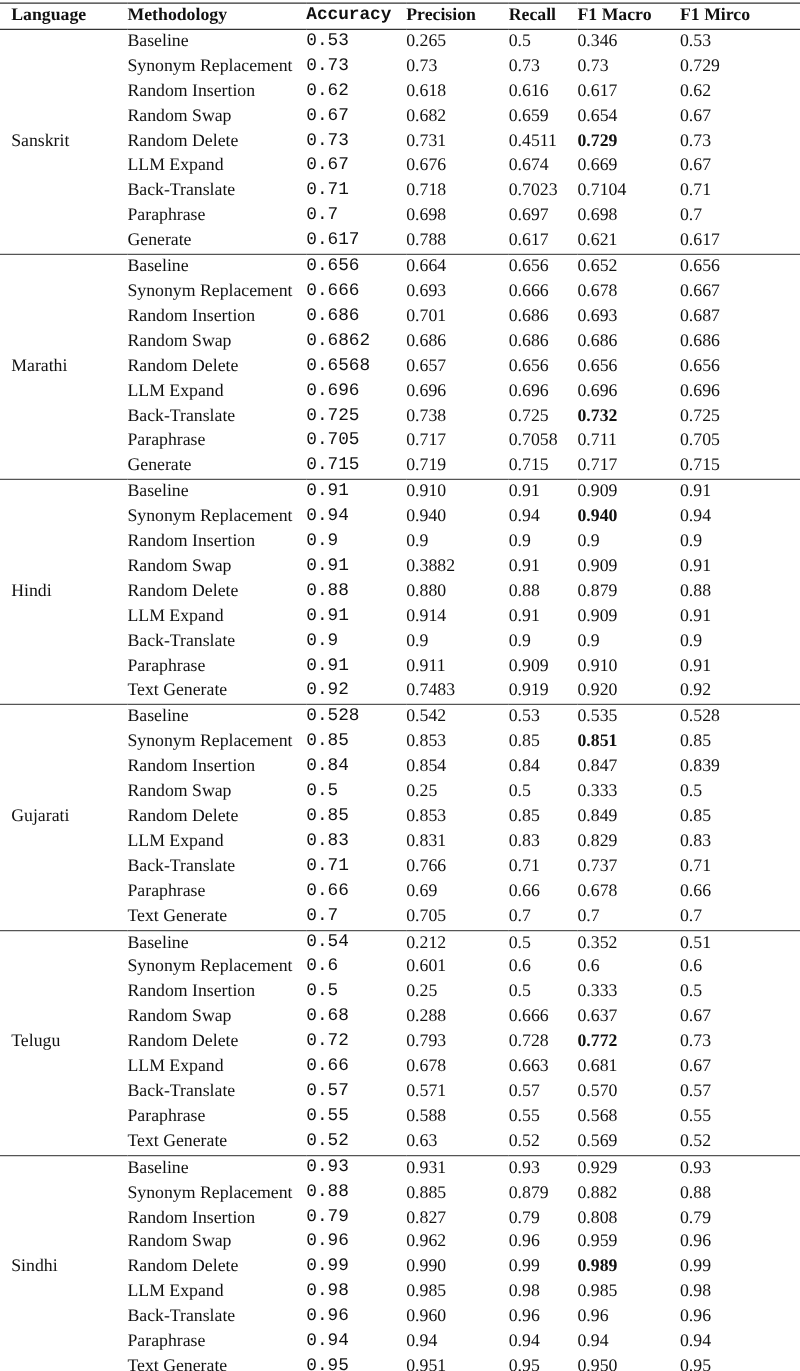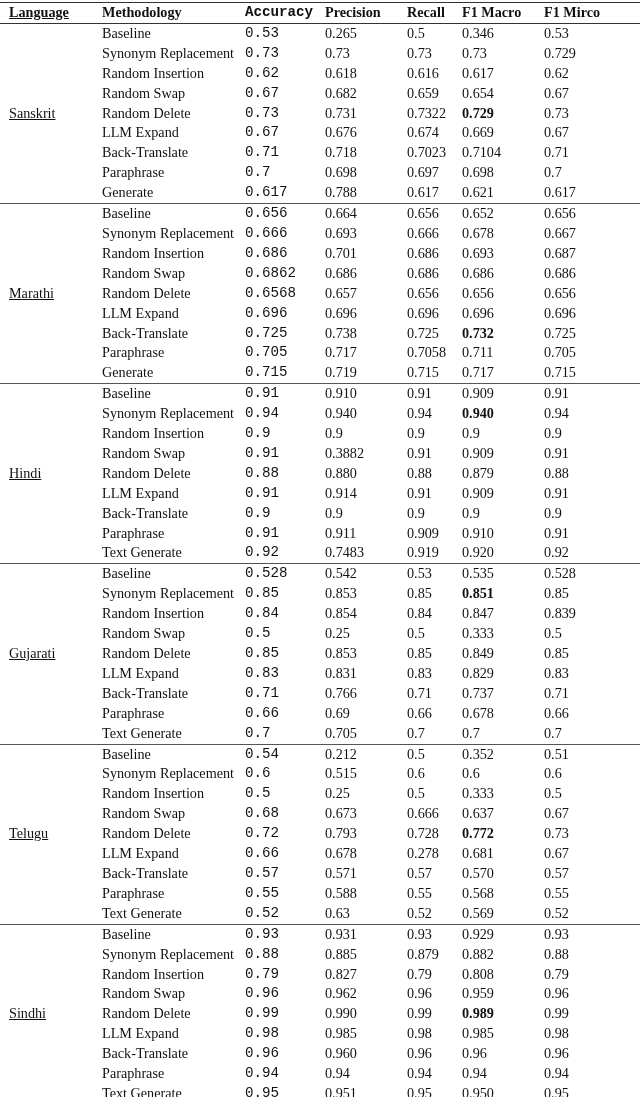--- a/index.html
+++ b/index.html
@@ -6,21 +6,21 @@
   body { width: 640px; height: 1097px; overflow: hidden; font-family: "Liberation Serif", "DejaVu Serif", serif; color: #111; }
   table.results {
     position: absolute; left: 0; top: 2px; width: 640px;
     border-collapse: collapse; font-size: 14.2px; line-height: 19.9px;
     border-top: 1.5px solid #333; border-bottom: 1.5px solid #333;
   }
   table.results th, table.results td { padding: 0; text-align: left; white-space: nowrap; height: 19.9px; vertical-align: middle; }
   table.results thead th { font-weight: bold; border-bottom: 1.2px solid #333; height: 18px; }
   tbody.group { border-top: 1.2px solid #555; }
   tbody.group:first-of-type { border-top: none; }
-  .c-lang { width: 93px; padding-left: 9px !important; text-decoration: underline; }
+  .c-lang { width: 93px; padding-left: 9px !important; }
   .c-meth { width: 143px; }
   .c-acc { width: 80px; font-family: Liberation Mono, monospace; }
   .c-prec { width: 82px; }
   .c-rec { width: 55px; }
   .c-f1ma { width: 82px; }
   .c-f1mi { width: auto; }
   td.lang-cell { vertical-align: top; padding-top: 20px; }
   .bold { font-weight: bold; }
 </style>
 </head>
@@ -69,21 +69,21 @@
         <td class="c-acc">0.67</td>
         <td class="c-prec">0.682</td>
         <td class="c-rec">0.659</td>
         <td class="c-f1ma">0.654</td>
         <td class="c-f1mi">0.67</td>
       </tr>
       <tr>
         <td class="c-meth">Random Delete</td>
         <td class="c-acc">0.73</td>
         <td class="c-prec">0.731</td>
-        <td class="c-rec">0.7322</td>
+        <td class="c-rec">0.4511</td>
         <td class="c-f1ma bold">0.729</td>
         <td class="c-f1mi">0.73</td>
       </tr>
       <tr>
         <td class="c-meth">LLM Expand</td>
         <td class="c-acc">0.67</td>
         <td class="c-prec">0.676</td>
         <td class="c-rec">0.674</td>
         <td class="c-f1ma">0.669</td>
         <td class="c-f1mi">0.67</td>
@@ -344,54 +344,54 @@
         <td class="c-meth">Baseline</td>
         <td class="c-acc">0.54</td>
         <td class="c-prec">0.212</td>
         <td class="c-rec">0.5</td>
         <td class="c-f1ma">0.352</td>
         <td class="c-f1mi">0.51</td>
       </tr>
       <tr>
         <td class="c-meth">Synonym Replacement</td>
         <td class="c-acc">0.6</td>
-        <td class="c-prec">0.515</td>
+        <td class="c-prec">0.601</td>
         <td class="c-rec">0.6</td>
         <td class="c-f1ma">0.6</td>
         <td class="c-f1mi">0.6</td>
       </tr>
       <tr>
         <td class="c-meth">Random Insertion</td>
         <td class="c-acc">0.5</td>
         <td class="c-prec">0.25</td>
         <td class="c-rec">0.5</td>
         <td class="c-f1ma">0.333</td>
         <td class="c-f1mi">0.5</td>
       </tr>
       <tr>
         <td class="c-meth">Random Swap</td>
         <td class="c-acc">0.68</td>
-        <td class="c-prec">0.673</td>
+        <td class="c-prec">0.288</td>
         <td class="c-rec">0.666</td>
         <td class="c-f1ma">0.637</td>
         <td class="c-f1mi">0.67</td>
       </tr>
       <tr>
         <td class="c-meth">Random Delete</td>
         <td class="c-acc">0.72</td>
         <td class="c-prec">0.793</td>
         <td class="c-rec">0.728</td>
         <td class="c-f1ma bold">0.772</td>
         <td class="c-f1mi">0.73</td>
       </tr>
       <tr>
         <td class="c-meth">LLM Expand</td>
         <td class="c-acc">0.66</td>
         <td class="c-prec">0.678</td>
-        <td class="c-rec">0.278</td>
+        <td class="c-rec">0.663</td>
         <td class="c-f1ma">0.681</td>
         <td class="c-f1mi">0.67</td>
       </tr>
       <tr>
         <td class="c-meth">Back-Translate</td>
         <td class="c-acc">0.57</td>
         <td class="c-prec">0.571</td>
         <td class="c-rec">0.57</td>
         <td class="c-f1ma">0.570</td>
         <td class="c-f1mi">0.57</td>

